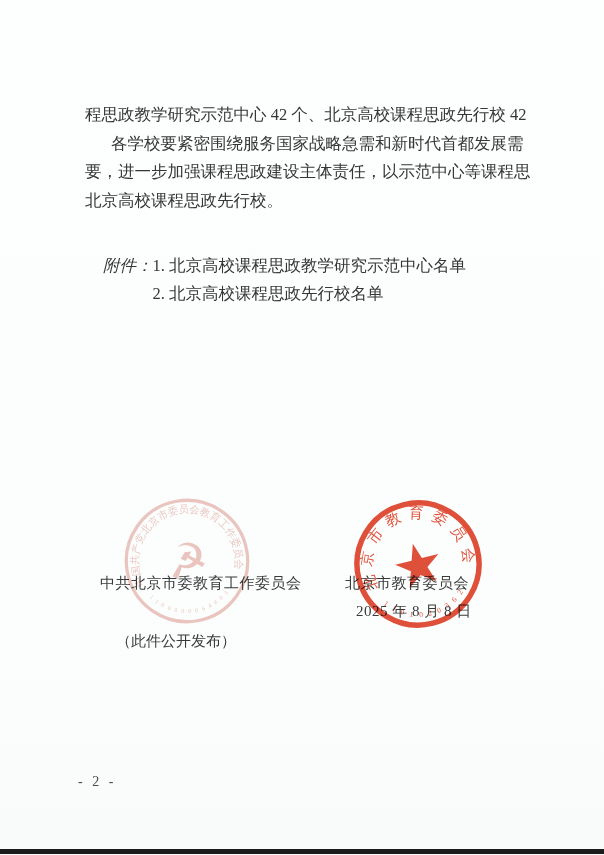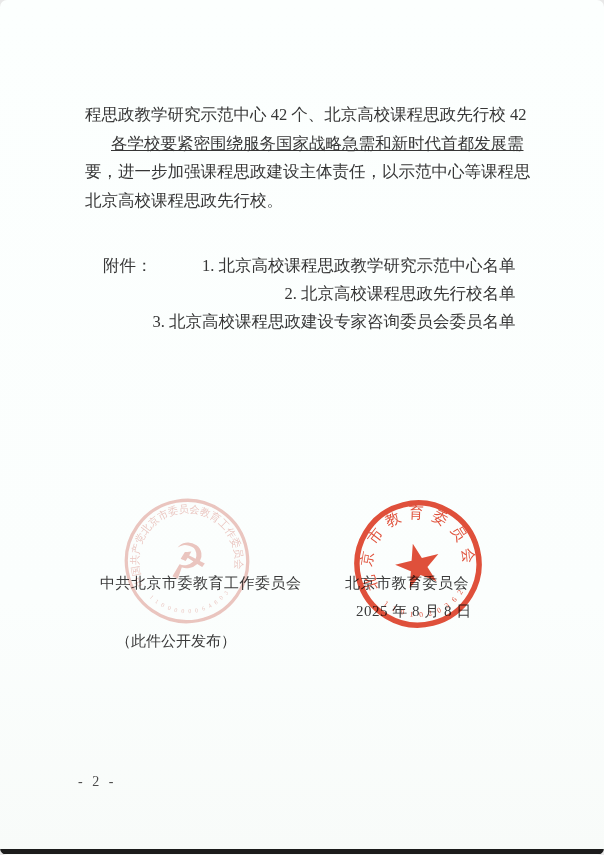--- a/index.html
+++ b/index.html
@@ -5,41 +5,40 @@
   html, body { margin: 0; padding: 0; background: #e8e8e8; }
   .page {
     position: relative;
     width: 604px;
     height: 855px;
     margin: 0 auto;
     background: linear-gradient(180deg, #fcfffe 0%, #fbfefd 70%, #f8fbf9 100%);
     overflow: hidden;
     font-family: "Liberation Serif", "DejaVu Serif", serif;
     color: #363636;
-    border-radius: 7px;
   }
   .content {
     position: absolute;
     left: 85px;
     top: 101px;
     width: 438px;
     font-size: 16.5px;
     line-height: 28.7px;
   }
   .line { white-space: nowrap; }
   .line.full { text-align: justify; text-align-last: justify; }
-  .line.indent { padding-left: 26px; text-decoration: underline; }
+  .line.indent { padding-left: 26px; }
   .attachment {
     display: flex;
     margin-top: 36px;
     padding-left: 18px;
     line-height: 28.2px;
   }
-  .att-label { flex: 0 0 auto; white-space: nowrap; }
-  .att-items { flex: 0 0 auto; text-align: right; }
+  .att-label { flex: 0 0 auto; white-space: nowrap; font-style: italic; }
+  .att-items { flex: 0 0 auto; }
   .att-items .line { white-space: nowrap; }
   .sig {
     position: absolute;
     font-size: 15px;
     white-space: nowrap;
     color: #3a3a3a;
   }
   .sig-left-org  { left: 100px; top: 574px; letter-spacing: 0.5px; }
   .sig-right-org { left: 345px; top: 574px; letter-spacing: 0.5px; }
   .sig-date      { left: 356px; top: 602px; letter-spacing: 0.5px; }
@@ -76,21 +75,20 @@
     <div class="line full">程思政教学研究示范中心 42 个、北京高校课程思政先行校 42</div>
     <div class="line full indent">各学校要紧密围绕服务国家战略急需和新时代首都发展需</div>
     <div class="line full">要，进一步加强课程思政建设主体责任，以示范中心等课程思</div>
     <div class="line">北京高校课程思政先行校。</div>
 
     <div class="attachment">
       <span class="att-label">附件：</span>
       <div class="att-items">
         <div class="line">1. 北京高校课程思政教学研究示范中心名单</div>
         <div class="line">2. 北京高校课程思政先行校名单</div>
-        <div class="line">3. 北京高校课程思政建设专家咨询委员会委员名单</div>
       </div>
     </div>
   </div>
 
   <div class="sig sig-left-org">中共北京市委教育工作委员会</div>
   <div class="sig sig-right-org">北京市教育委员会</div>
   <div class="sig sig-date">2025 年 8 月 8 日</div>
   <div class="sig sig-release">（此件公开发布）</div>
 
   <svg class="seal seal-left" viewBox="0 0 150 150">

